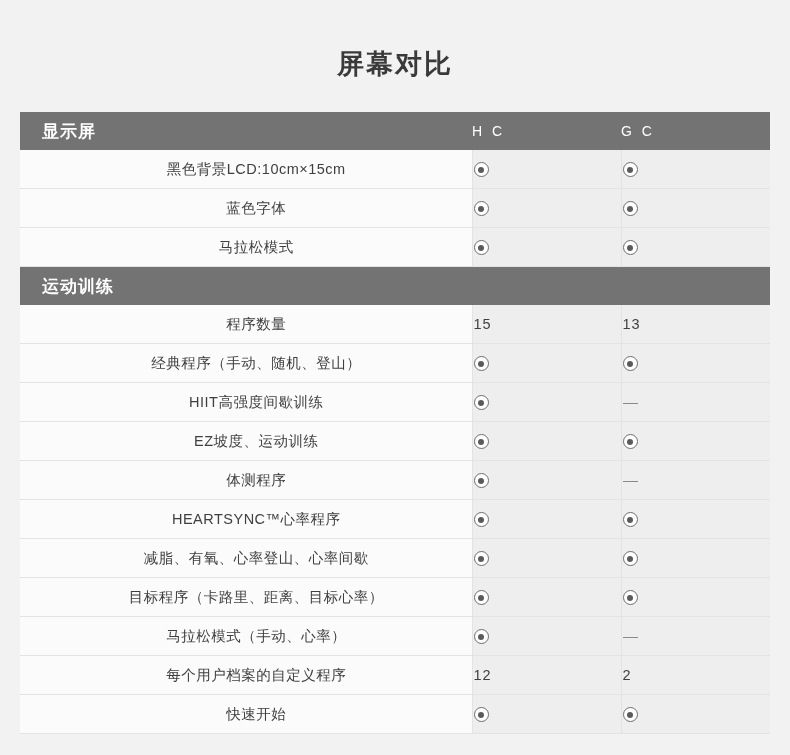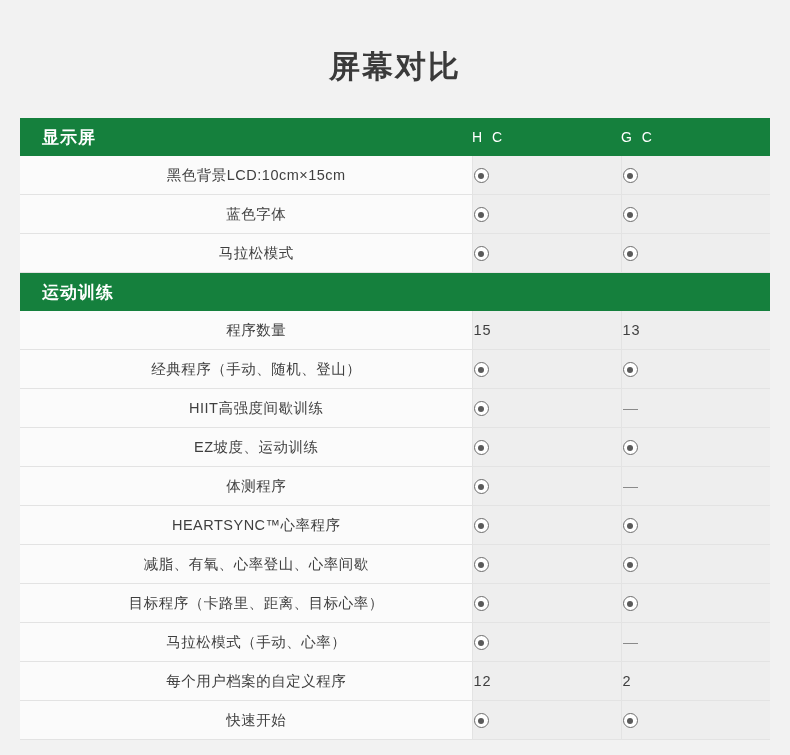--- a/index.html
+++ b/index.html
@@ -10,42 +10,42 @@
   }
   #page {
     width: 790px;
     height: 755px;
     position: relative;
     background: #f2f2f2;
     overflow: hidden;
   }
   .title {
     text-align: center;
-    font-size: 31px;
+    font-size: 27px;
     font-weight: bold;
     color: #3a3a3a;
     letter-spacing: 2px;
     padding-top: 46px;
     padding-bottom: 30px;
   }
   .table-wrap {
     width: 750px;
     margin: 0 auto;
   }
   table.cmp {
     width: 100%;
     border-collapse: collapse;
     table-layout: fixed;
   }
   table.cmp col.c1 { width: 452px; }
   table.cmp col.c2 { width: 149px; }
   table.cmp col.c3 { width: 149px; }
 
   tr.section-row td {
-    background: #15803d;
+    background: #737373;
     color: #ffffff;
     height: 38px;
     font-size: 17px;
     font-weight: bold;
     letter-spacing: 1px;
     padding: 0 0 0 22px;
     border: none;
     vertical-align: middle;
   }
   tr.section-row td.hdr-col {

